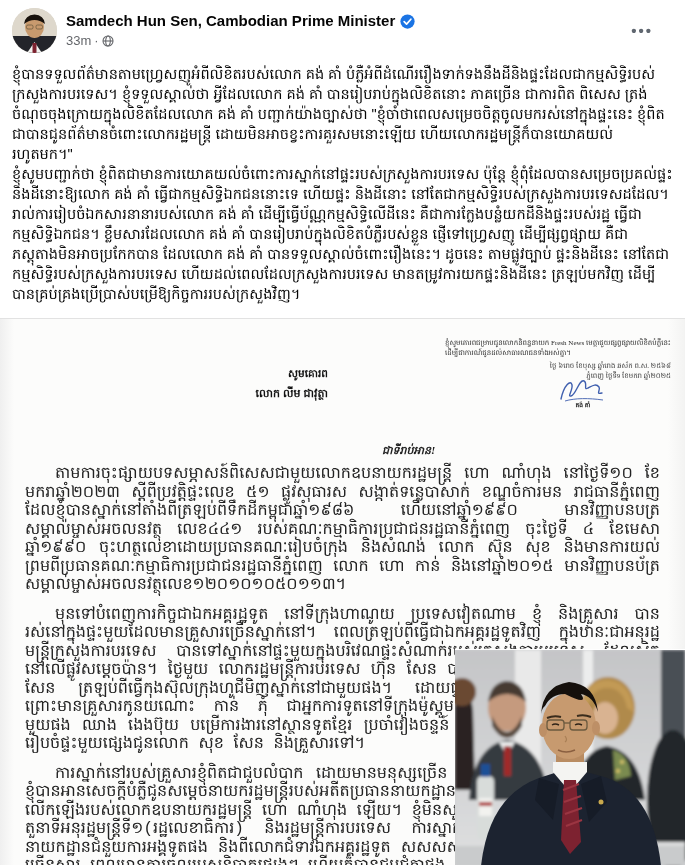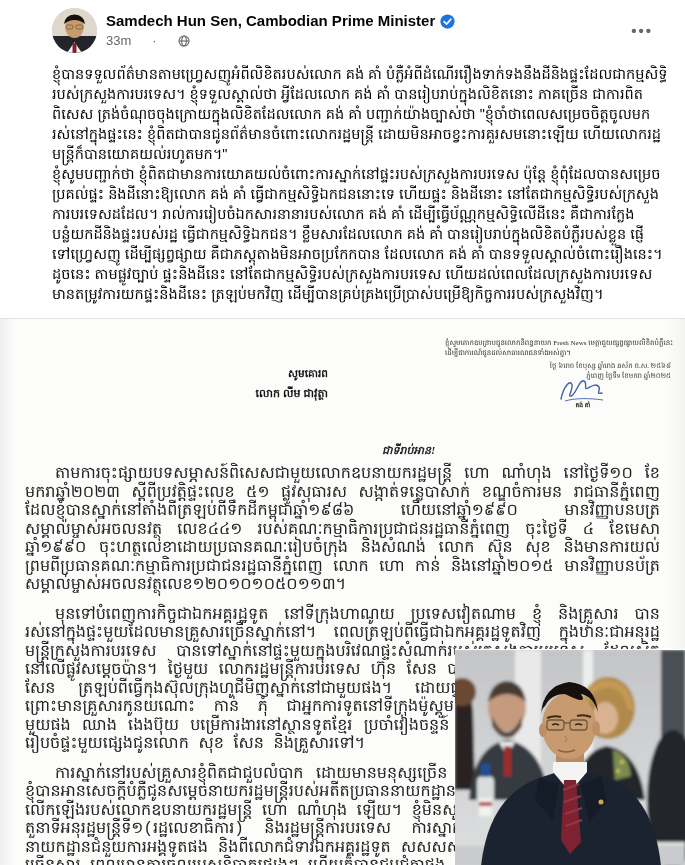--- a/index.html
+++ b/index.html
@@ -1,30 +1,30 @@
 <!DOCTYPE html>
 <html><head>
 <meta charset="utf-8">
 <style>
   * { box-sizing: border-box; margin: 0; padding: 0; }
   html,body { background:#ffffff; }
   body { width:685px; height:865px; overflow:hidden;
          font-family:"Liberation Sans", sans-serif; color:#050505; }
 
-  .post-card { width:685px; height:865px; background:#ffffff; position:relative;padding-left:40px; }
+  .post-card { width:685px; height:865px; background:#ffffff; position:relative; }
 
   
   .post-header { position:relative; height:56px; padding:8px 16px 0 12px; }
   .avatar { position:absolute; left:12px; top:8px; width:45px; height:45px;
             border-radius:50%; overflow:hidden; background:#d8d3c8; cursor:pointer; }
   .header-text { position:absolute; left:66px; top:11px; }
   .name-row { display:flex; align-items:center; gap:5px; }
   .page-name { font-size:15px; font-weight:bold; color:#050505; line-height:20px; cursor:pointer; }
   .badge { width:15px; height:15px; flex:0 0 auto; }
-  .meta-row { display:flex; align-items:center; gap:21px; margin-top:2px;
+  .meta-row { display:flex; align-items:center; gap:3px; margin-top:2px;
               font-size:13px; color:#65676b; }
   .globe { width:12px; height:12px; }
   .more-btn { position:absolute; right:26px; top:18px; color:#606770;
               font-size:15px; letter-spacing:2px; font-weight:bold; cursor:pointer;
               padding:4px 6px; border-radius:6px; }
 
   
   .post-text { margin-top:8px; padding:0 12px; height:250px; overflow:hidden;
                font-size:14.5px; line-height:20px; color:#050505; }
   .post-text p { margin:0; }
@@ -105,21 +105,21 @@
     <div class="more-btn">•••</div>
   </div>
 
   <div class="post-text">
     <p>ខ្ញុំបានទទួលព័ត៌មានតាមហ្វ្រេសញូអំពីលិខិតរបស់លោក គង់ គាំ បំភ្លឺអំពីដំណើររឿងទាក់ទងនឹងដីនិងផ្ទះដែលជាកម្មសិទ្ធិរបស់ក្រសួងការបរទេស។ ខ្ញុំទទួលស្គាល់ថា អ្វីដែលលោក គង់ គាំ បានរៀបរាប់ក្នុងលិខិតនោះ ភាគច្រើន ជាការពិត ពិសេស ត្រង់ចំណុចចុងក្រោយក្នុងលិខិតដែលលោក គង់ គាំ បញ្ជាក់យ៉ាងច្បាស់ថា "ខ្ញុំចាំថាពេលសម្រេចចិត្តចូលមករស់នៅក្នុងផ្ទះនេះ ខ្ញុំពិតជាបានជូនព័ត៌មានចំពោះលោករដ្ឋមន្ត្រី ដោយមិនអាចខ្វះការគួរសមនោះឡើយ ហើយលោករដ្ឋមន្ត្រីក៏បានយោគយល់រហូតមក។"</p>
     <p>ខ្ញុំសូមបញ្ជាក់ថា ខ្ញុំពិតជាមានការយោគយល់ចំពោះការស្នាក់នៅផ្ទះរបស់ក្រសួងការបរទេស ប៉ុន្តែ ខ្ញុំពុំដែលបានសម្រេចប្រគល់ផ្ទះ និងដីនោះឱ្យលោក គង់ គាំ ធ្វើជាកម្មសិទ្ធិឯកជននោះទេ ហើយផ្ទះ និងដីនោះ នៅតែជាកម្មសិទ្ធិរបស់ក្រសួងការបរទេសដដែល។ រាល់ការរៀបចំឯកសារនានារបស់លោក គង់ គាំ ដើម្បីធ្វើប័ណ្ណកម្មសិទ្ធិលើដីនេះ គឺជាការក្លែងបន្លំយកដីនិងផ្ទះរបស់រដ្ឋ ធ្វើជាកម្មសិទ្ធិឯកជន។ ខ្លឹមសារដែលលោក គង់ គាំ បានរៀបរាប់ក្នុងលិខិតបំភ្លឺរបស់ខ្លួន ផ្ញើទៅហ្វ្រេសញូ ដើម្បីផ្សព្វផ្សាយ គឺជាភស្តុតាងមិនអាចប្រកែកបាន ដែលលោក គង់ គាំ បានទទួលស្គាល់ចំពោះរឿងនេះ។ ដូចនេះ តាមផ្លូវច្បាប់ ផ្ទះនិងដីនេះ នៅតែជាកម្មសិទ្ធិរបស់ក្រសួងការបរទេស ហើយដល់ពេលដែលក្រសួងការបរទេស មានតម្រូវការយកផ្ទះនិងដីនេះ ត្រឡប់មកវិញ ដើម្បីបានគ្រប់គ្រងប្រើប្រាស់បម្រើឱ្យកិច្ចការរបស់ក្រសួងវិញ។</p>
   </div>
 
   <div class="attachment">
 
-    <div class="note-topright">ខ្ញុំសូមគោកឧបន្រាបជូនលោកនិពន្ធនាយក Fresh News មេត្តាជួយផ្សព្វផ្សាយលិខិតបំភ្លឺនេះ ដើម្បីជាការណ៍ជូនដល់សាធារណជនទាំងអស់គ្នា។</div>
+    <div class="note-topright">ខ្ញុំសូមគោរពជម្រាបជូនលោកនិពន្ធនាយក Fresh News មេត្តាជួយផ្សព្វផ្សាយលិខិតបំភ្លឺនេះ ដើម្បីជាការណ៍ជូនដល់សាធារណជនទាំងអស់គ្នា។</div>
 
     <div class="date-block">
       <div>ថ្ងៃ ៦រោច ខែបុស្ស ឆ្នាំរោង ឆស័ក ព.ស. ២៥៦៨</div>
       <div>ភ្នំពេញ ថ្ងៃទី9 ខែមករា ឆ្នាំ២០២៥</div>
     </div>
 
     <div class="signature">
       <svg width="56" height="30" viewBox="0 0 56 30">
         <path d="M6,24 C9,10 16,4 17,10 C18,15 12,22 16,21 C21,20 24,4 29,6 C33,8 28,16 33,13 C37,11 41,8 44,12 C46,15 40,20 47,18" fill="none" stroke="#3f5fae" stroke-width="1.4" stroke-linecap="round"></path>
         <path d="M10,26 C20,23 34,23 48,25" fill="none" stroke="#3f5fae" stroke-width="0.9"></path>

